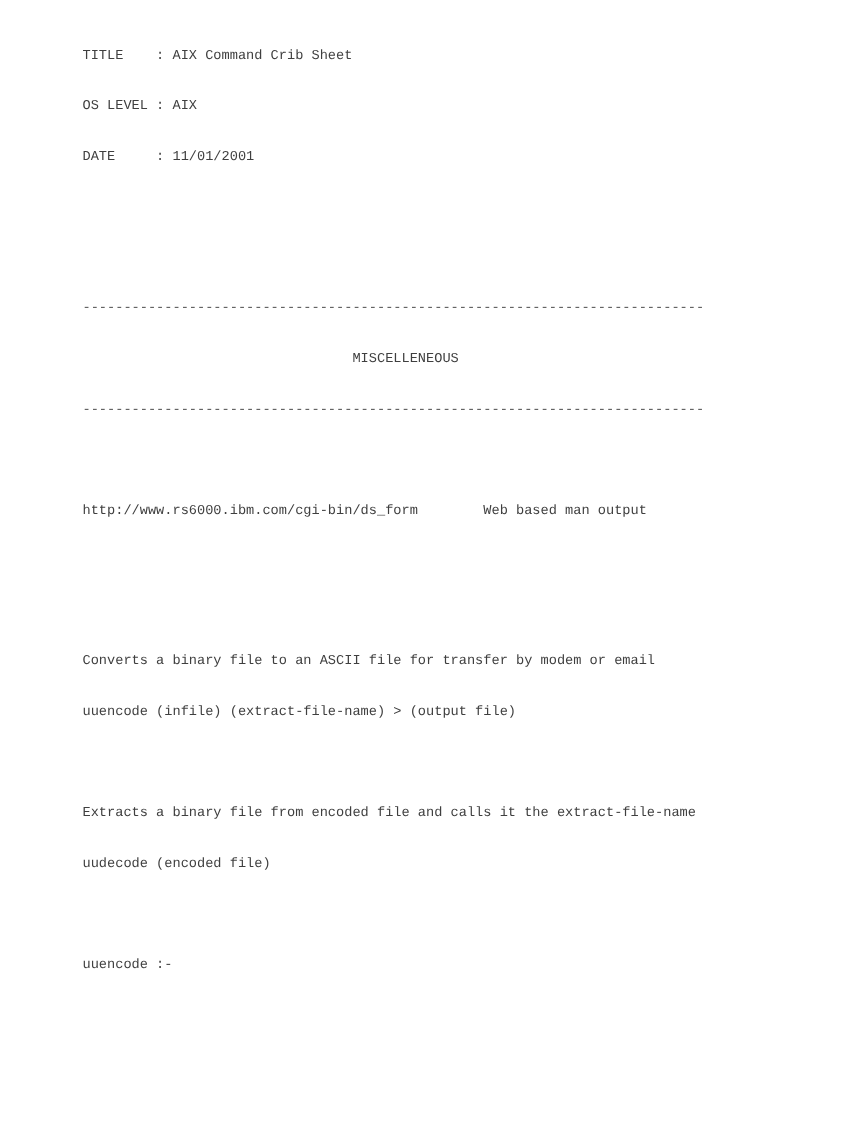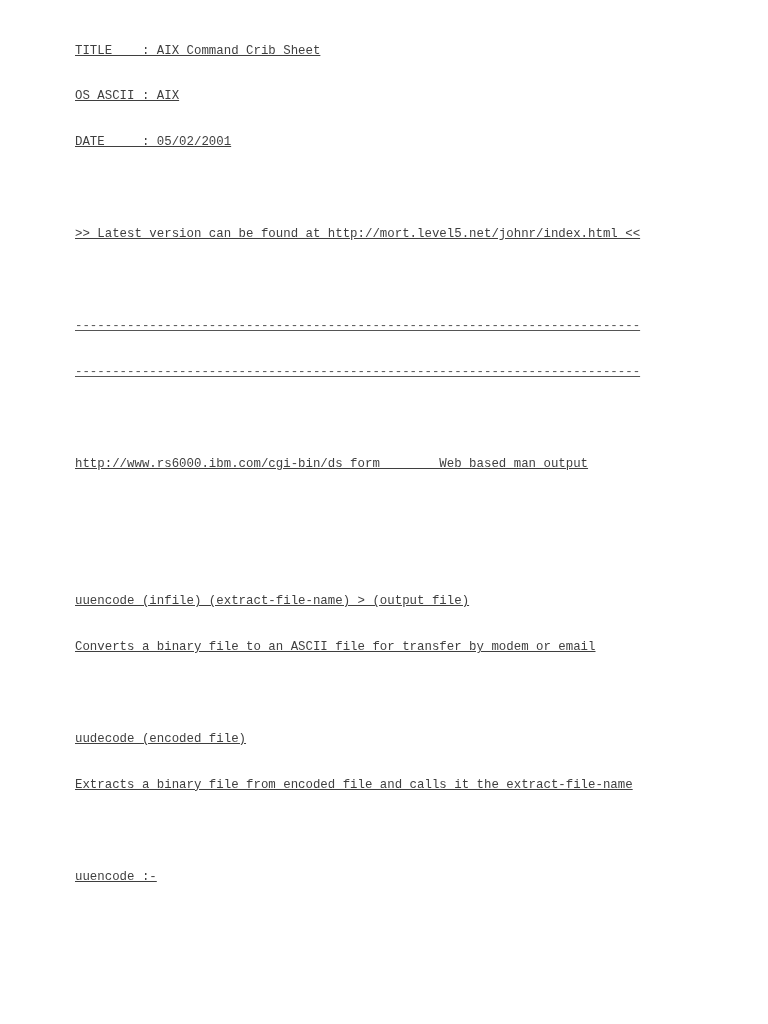--- a/index.html
+++ b/index.html
@@ -6,45 +6,45 @@
   body { width: 768px; height: 1024px; overflow: hidden; position: relative; }
   .page {
     position: absolute; left: 75px; top: 13px;
     font-family: "Liberation Mono", "DejaVu Sans Mono", monospace;
     font-size: 12.4px;
     line-height: 15.3px;
     color: #3f3f3f;
     white-space: pre;
     letter-spacing: 0px;
   }
-  .line { display: block; height: 15.3px; text-decoration: underline; }
+  .line { display: block; height: 15.3px; }
   .blank { display: block; height: 15.3px; }
   .rule { color: #555; }
 </style>
 </head>
 <body>
 
 <div class="page">
   <span class="line">TITLE    : AIX Command Crib Sheet</span>
-  <span class="line">OS ASCII : AIX</span>
-  <span class="line">DATE     : 05/02/2001</span>
+  <span class="line">OS LEVEL : AIX</span>
+  <span class="line">DATE     : 11/01/2001</span>
   <span class="blank"></span>
-  <span class="line">&gt;&gt; Latest version can be found at http://mort.level5.net/johnr/index.html &lt;&lt;</span>
   <span class="blank"></span>
   <span class="line rule">----------------------------------------------------------------------------</span>
+  <span class="line">                                 MISCELLENEOUS</span>
   <span class="line rule">----------------------------------------------------------------------------</span>
   <span class="blank"></span>
   <span class="line">http://www.rs6000.ibm.com/cgi-bin/ds_form        Web based man output</span>
   <span class="blank"></span>
   <span class="blank"></span>
+  <span class="line">Converts a binary file to an ASCII file for transfer by modem or email</span>
   <span class="line">uuencode (infile) (extract-file-name) &gt; (output file)</span>
-  <span class="line">Converts a binary file to an ASCII file for transfer by modem or email</span>
   <span class="blank"></span>
+  <span class="line">Extracts a binary file from encoded file and calls it the extract-file-name</span>
   <span class="line">uudecode (encoded file)</span>
-  <span class="line">Extracts a binary file from encoded file and calls it the extract-file-name</span>
   <span class="blank"></span>
   <span class="line">uuencode :-</span>
   
   
   
   
   
   
   
   

